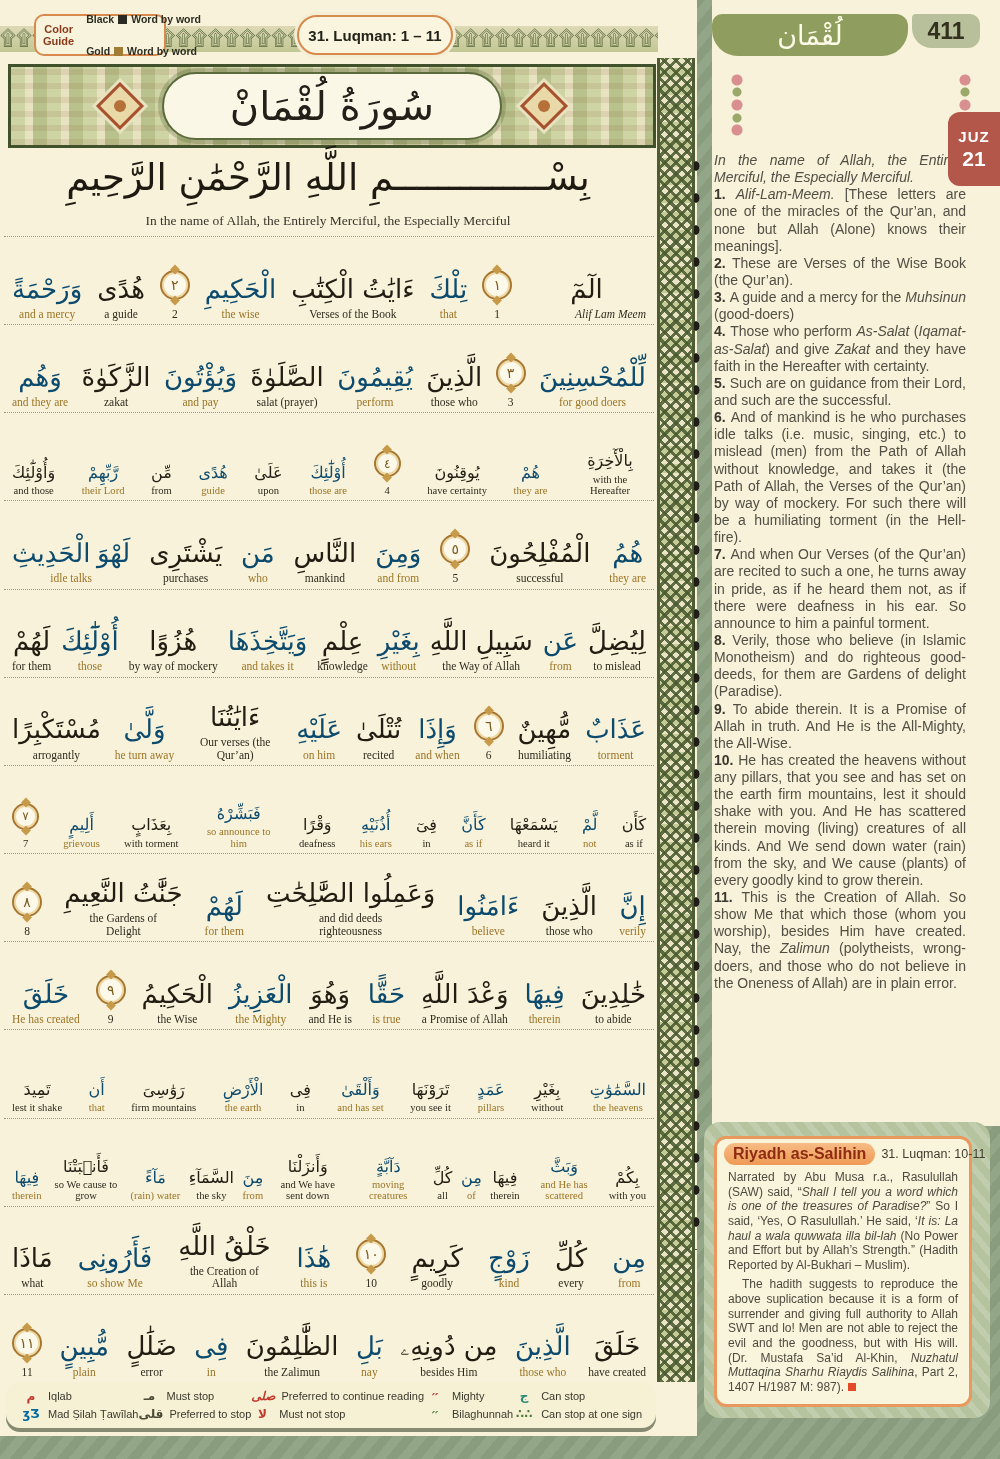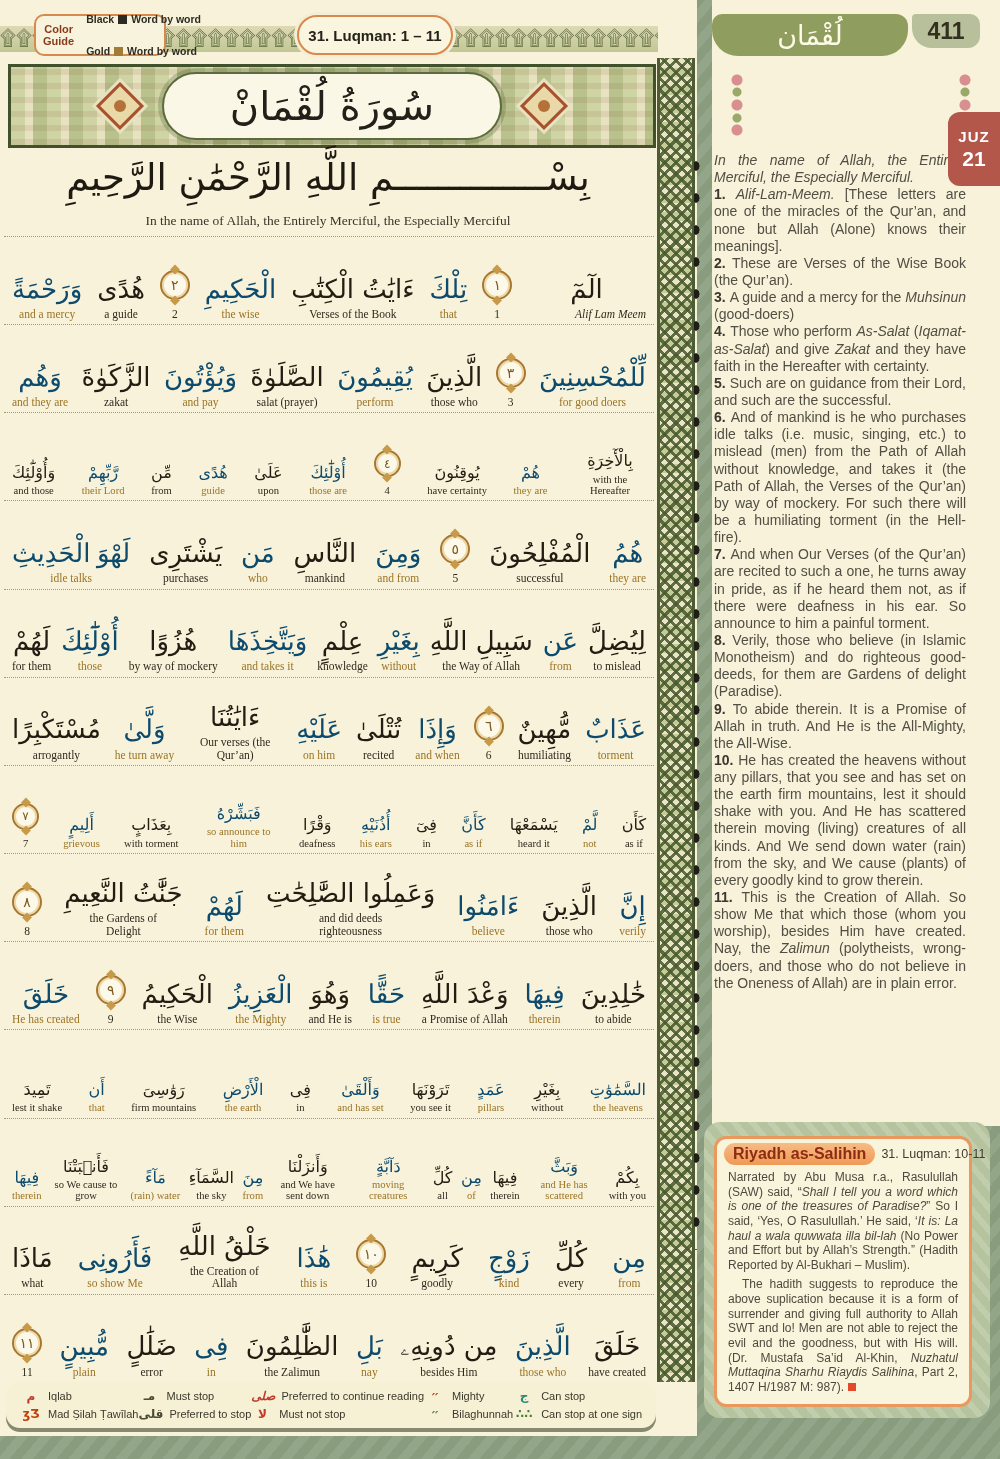--- a/index.html
+++ b/index.html
@@ -703,21 +703,21 @@
       </div>
       <div class="lg-item">
         <span class="lg-sym" style="color: rgb(192, 57, 43);">״</span>
         <span class="lg-label">Mighty</span>
       </div>
       <div class="lg-item">
         <span class="lg-sym" style="color: rgb(42, 138, 120);">ج</span>
         <span class="lg-label">Can stop</span>
       </div>
       <div class="lg-item">
-        <span class="lg-sym" style="color: #c2410c;">ʒƷ</span>
+        <span class="lg-sym" style="color: #0369a1;">ʒƷ</span>
         <span class="lg-label">Mad Ṣilah Ṭawīlah</span>
       </div>
       <div class="lg-item">
         <span class="lg-sym" style="color: rgb(74, 74, 53);">قلى</span>
         <span class="lg-label">Preferred to stop</span>
       </div>
       <div class="lg-item">
         <span class="lg-sym" style="color: rgb(192, 57, 43);">لا</span>
         <span class="lg-label">Must not stop</span>
       </div>

